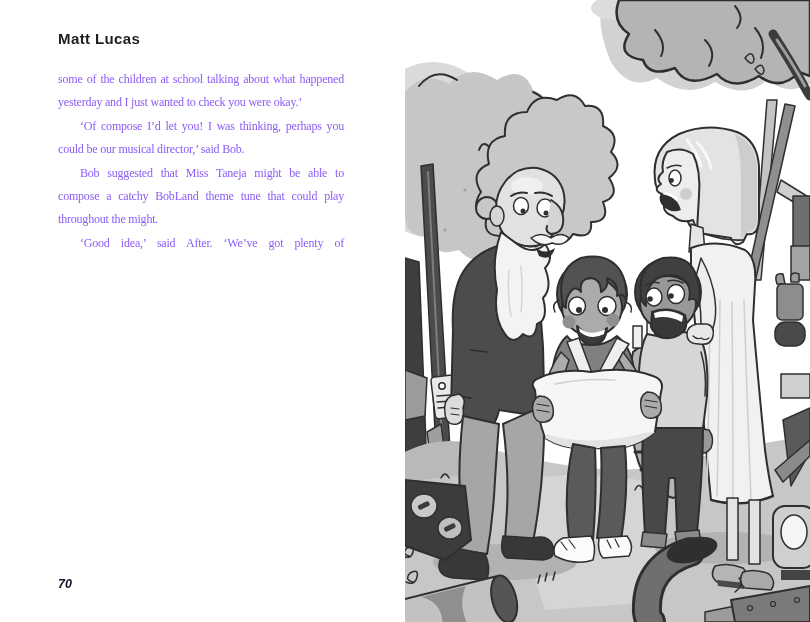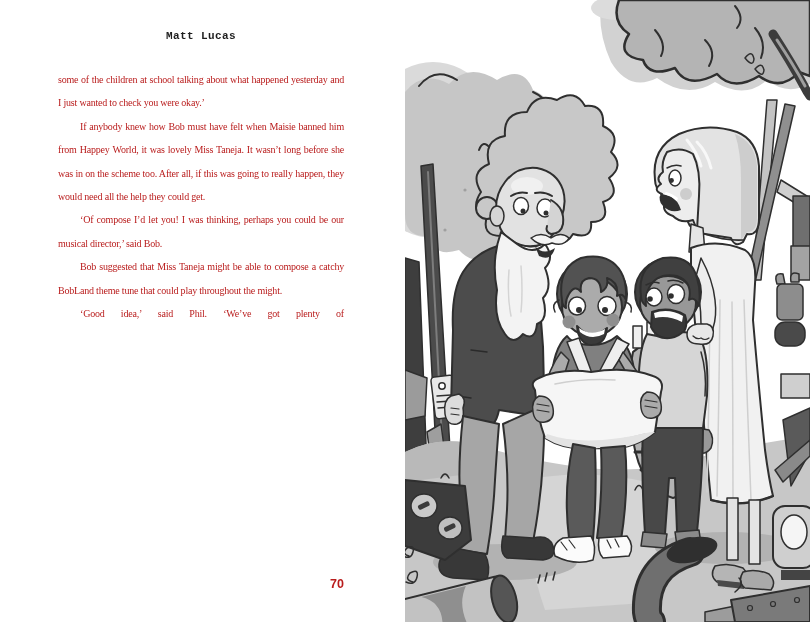--- a/index.html
+++ b/index.html
@@ -1,44 +1,43 @@
 <!DOCTYPE html>
 <html><head>
 <meta charset="utf-8">
 <style>
   html,body{margin:0;padding:0;background:#ffffff;}
   .book{position:relative;width:810px;height:622px;background:#ffffff;overflow:hidden;}
   .left-page{position:absolute;left:58px;top:0;width:286px;height:622px;}
-  .running-head{position:absolute;top:30px;left:0;width:100%;text-align:center;
-    font-family:Liberation Mono, monospace;font-weight:bold;font-size:11px;
+  .running-head{position:absolute;top:30px;left:0;width:100%;
+    font-family:Liberation Sans, sans-serif;font-weight:bold;font-size:15px;
     letter-spacing:.4px;color:#1e1e1e;}
   .body-text{position:absolute;top:68px;left:0;width:286px;
-    font-family:"Liberation Serif",serif;font-size:10px;line-height:23.4px;
-    letter-spacing:-0.2px;color:#b91c1c;text-align:justify;}
+    font-family:"Liberation Serif",serif;font-size:12px;line-height:23.4px;
+    letter-spacing:-0.2px;color:#8b5cf6;text-align:justify;}
   .body-text p{margin:0;text-indent:22px;}
   .body-text p.noindent{text-indent:0;}
   .body-text p.cont{text-align-last:justify;}
-  .folio{position:absolute;top:577px;left:0;width:100%;text-align:right;
-    font-family:"Liberation Sans",sans-serif;font-weight:bold;font-size:12.5px;color:#b91c1c;}
+  .folio{position:absolute;top:577px;left:0;width:100%;text-align:left;
+    font-family:"Liberation Sans",sans-serif;font-weight:bold;font-size:12.5px;color:#0f172a;font-style:italic;}
   .right-page{position:absolute;left:405px;top:0;width:405px;height:622px;}
   .right-page svg{display:block;}
 </style>
 </head>
 <body>
 
 <div class="book">
 
   <div class="left-page">
     <div class="running-head">Matt Lucas</div>
     <div class="body-text">
       <p class="noindent">some of the children at school talking about what happened yesterday and I just wanted to check you were okay.’</p>
-      <p>If anybody knew how Bob must have felt when Maisie banned him from Happey World, it was lovely Miss Taneja. It wasn’t long before she was in on the scheme too. After all, if this was going to really happen, they would need all the help they could get.</p>
       <p>‘Of compose I’d let you! I was thinking, perhaps you could be our musical director,’ said Bob.</p>
       <p>Bob suggested that Miss Taneja might be able to compose a catchy BobLand theme tune that could play throughout the might.</p>
-      <p class="cont">‘Good idea,’ said Phil. ‘We’ve got plenty of</p>
+      <p class="cont">‘Good idea,’ said After. ‘We’ve got plenty of</p>
     </div>
     <div class="folio">70</div>
   </div>
 
   <div class="right-page">
     <svg width="405" height="622" viewBox="0 0 405 622" xmlns="http://www.w3.org/2000/svg">
       <g stroke="#2f2f2f" stroke-width="2" stroke-linejoin="round" stroke-linecap="round" fill="none">
 
         <g>
           <path d="M196,0 L405,0 L405,84 Q382,96 362,80 Q340,100 310,82 Q282,100 252,78 Q224,92 206,62 Q192,32 196,0 Z" fill="#d2d2d2" stroke="none"></path>

